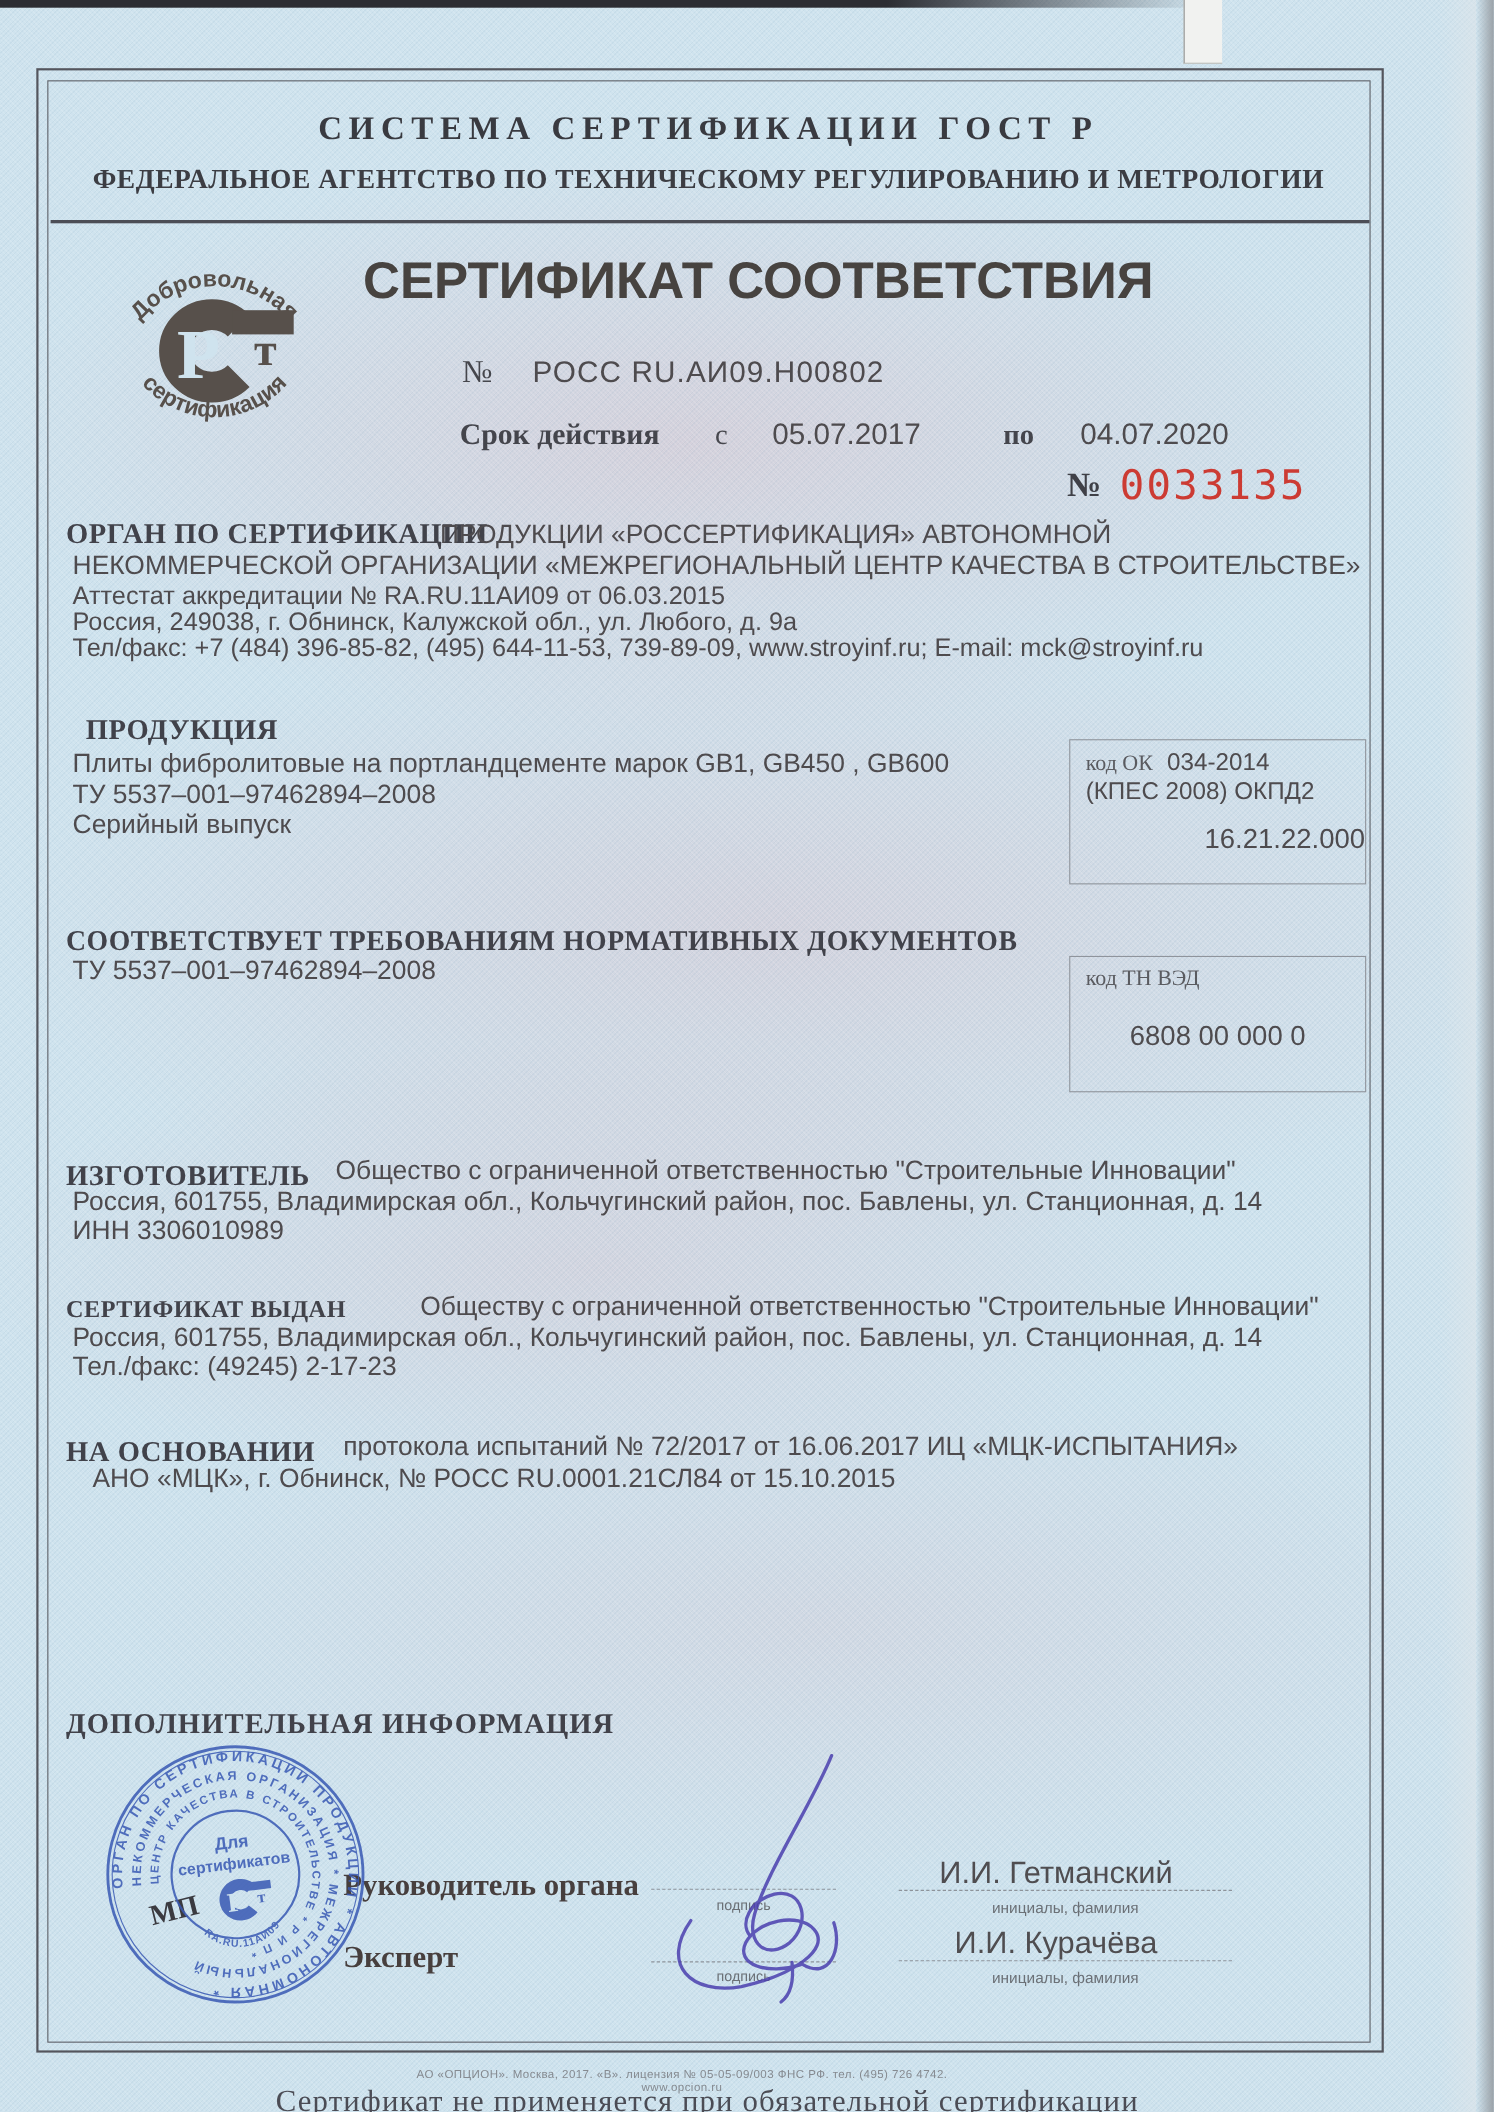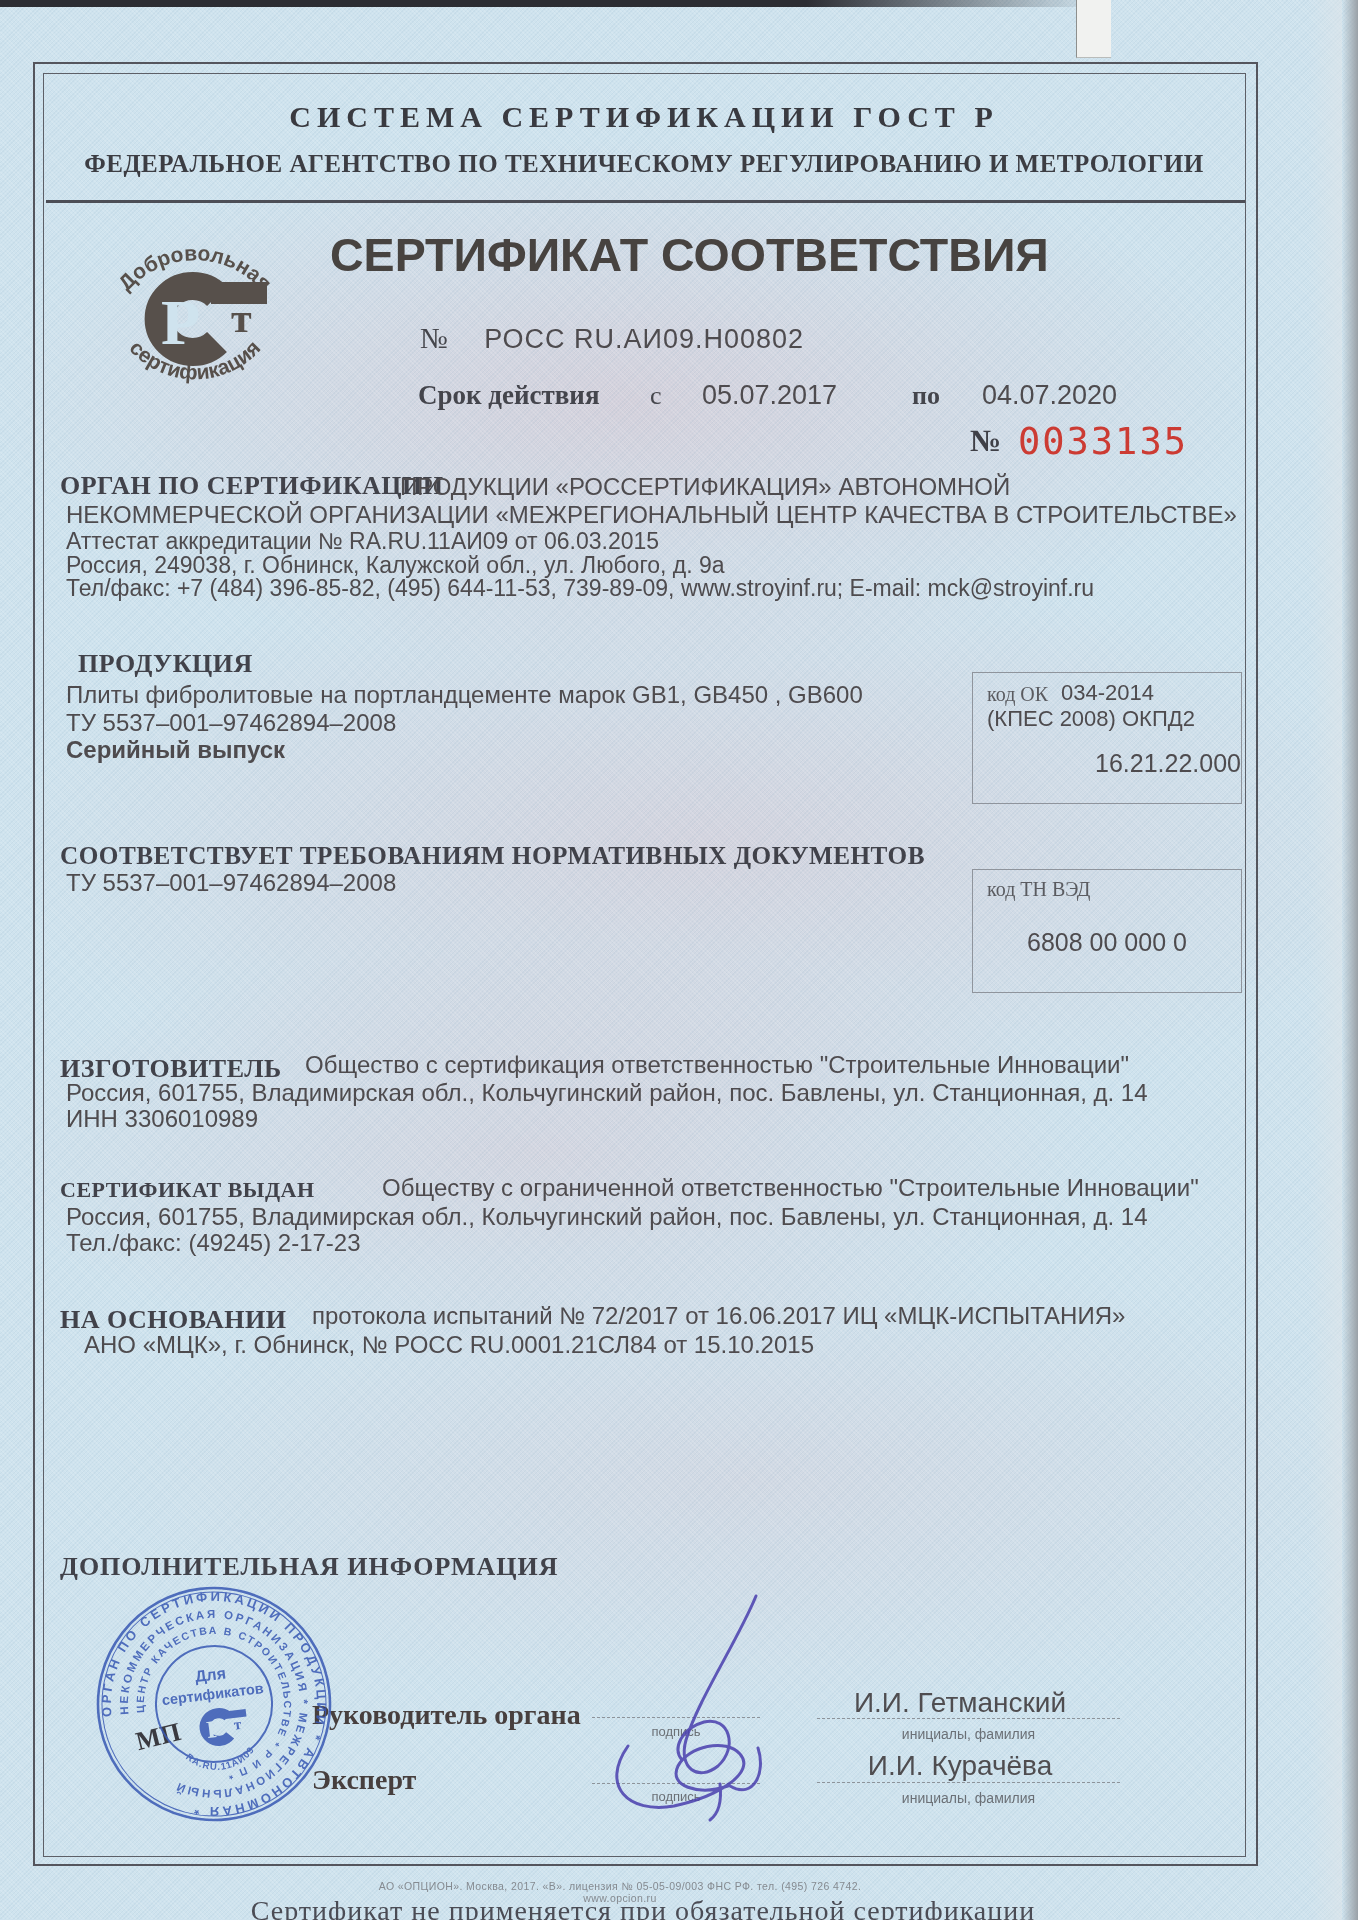--- a/index.html
+++ b/index.html
@@ -96,41 +96,41 @@
     <span class="abs sans body-txt" style="left:66px;top:501px;font-size:24px;">НЕКОММЕРЧЕСКОЙ ОРГАНИЗАЦИИ «МЕЖРЕГИОНАЛЬНЫЙ ЦЕНТР КАЧЕСТВА В СТРОИТЕЛЬСТВЕ»</span>
     <span class="abs sans body-txt" style="left:66px;top:528px;font-size:23px;">Аттестат аккредитации № RA.RU.11АИ09 от 06.03.2015</span>
     <span class="abs sans body-txt" style="left:66px;top:552px;font-size:23px;">Россия, 249038, г. Обнинск, Калужской обл., ул. Любого, д. 9а</span>
     <span class="abs sans body-txt" style="left:66px;top:575px;font-size:23px;">Тел/факс: +7 (484) 396-85-82, (495) 644-11-53, 739-89-09, www.stroyinf.ru; E-mail: mck@stroyinf.ru</span>
   </div>
 
   <div>
     <span class="abs lbl" style="left:60px;top:649px;font-size:26px;margin-left:18px;">ПРОДУКЦИЯ</span>
     <span class="abs sans body-txt" style="left:66px;top:681px;font-size:24px;">Плиты фибролитовые на портландцементе марок GB1, GB450 , GB600</span>
     <span class="abs sans body-txt" style="left:66px;top:709px;font-size:24px;">ТУ 5537–001–97462894–2008</span>
-    <span class="abs sans body-txt" style="left:66px;top:736px;font-size:24px;font-weight:bold;">Серийный выпуск</span>
+    <span class="abs sans body-txt" style="left:66px;top:736px;font-size:24px;">Серийный выпуск</span>
     <div class="abs codebox" style="left:972px;top:672px;width:268px;height:130px;">
       <span class="abs serif" style="left:14px;top:10px;font-size:20px;color:#5a5b60;">код ОК</span>
       <span class="abs sans body-txt" style="left:88px;top:7px;font-size:22px;">034-2014</span>
       <span class="abs sans body-txt" style="left:14px;top:33px;font-size:22px;">(КПЕС 2008) ОКПД2</span>
       <span class="abs sans body-txt" style="left:0;top:76px;width:268px;text-align:right;font-size:25px;">16.21.22.000</span>
     </div>
   </div>
 
   <div>
     <span class="abs lbl" style="left:60px;top:841px;font-size:26px;transform:scaleX(.97);transform-origin:0 50%;">СООТВЕТСТВУЕТ ТРЕБОВАНИЯМ НОРМАТИВНЫХ ДОКУМЕНТОВ</span>
     <span class="abs sans body-txt" style="left:66px;top:869px;font-size:24px;">ТУ 5537–001–97462894–2008</span>
     <div class="abs codebox" style="left:972px;top:869px;width:268px;height:122px;">
       <span class="abs serif" style="left:14px;top:8px;font-size:20px;color:#5a5b60;">код ТН ВЭД</span>
       <span class="abs sans body-txt" style="left:0;top:58px;width:268px;text-align:center;font-size:25px;">6808 00 000 0</span>
     </div>
   </div>
 
   <div>
     <span class="abs lbl" style="left:60px;top:1054px;font-size:26px;">ИЗГОТОВИТЕЛЬ</span>
-    <span class="abs sans body-txt" style="left:305px;top:1051px;font-size:24px;">Общество с сертификация ответственностью "Строительные Инновации"</span>
+    <span class="abs sans body-txt" style="left:305px;top:1051px;font-size:24px;">Общество с ограниченной ответственностью "Строительные Инновации"</span>
     <span class="abs sans body-txt" style="left:66px;top:1079px;font-size:24px;">Россия, 601755, Владимирская обл., Кольчугинский район, пос. Бавлены, ул. Станционная, д. 14</span>
     <span class="abs sans body-txt" style="left:66px;top:1105px;font-size:24px;">ИНН 3306010989</span>
   </div>
 
   <div>
     <span class="abs lbl" style="left:60px;top:1177px;font-size:22px;">СЕРТИФИКАТ ВЫДАН</span>
     <span class="abs sans body-txt" style="left:382px;top:1174px;font-size:24px;">Обществу с ограниченной ответственностью "Строительные Инновации"</span>
     <span class="abs sans body-txt" style="left:66px;top:1203px;font-size:24px;">Россия, 601755, Владимирская обл., Кольчугинский район, пос. Бавлены, ул. Станционная, д. 14</span>
     <span class="abs sans body-txt" style="left:66px;top:1229px;font-size:24px;">Тел./факс: (49245) 2-17-23</span>
   </div>

